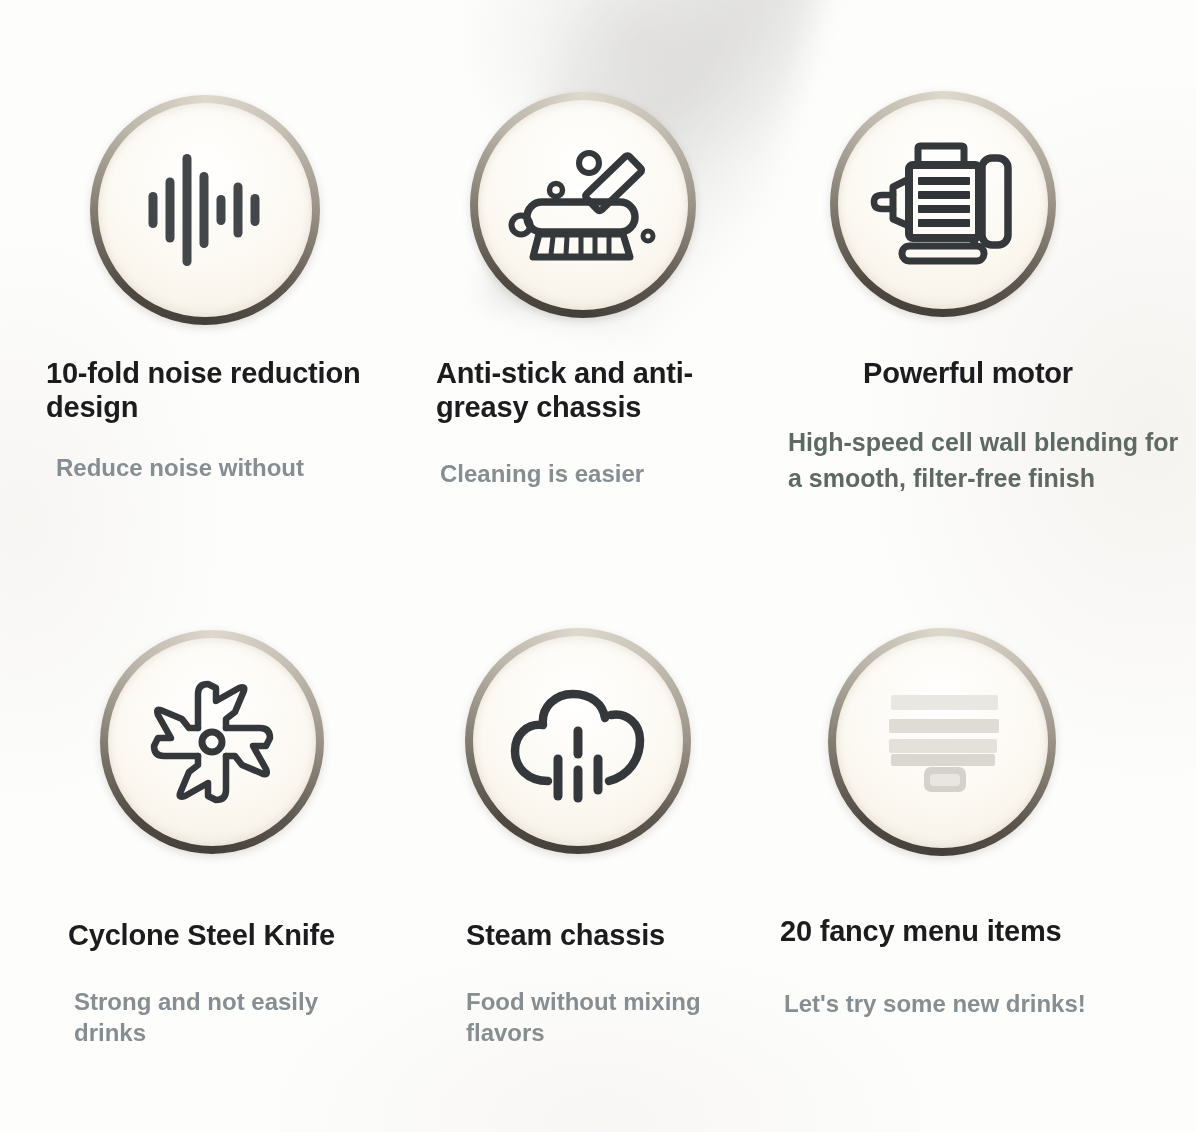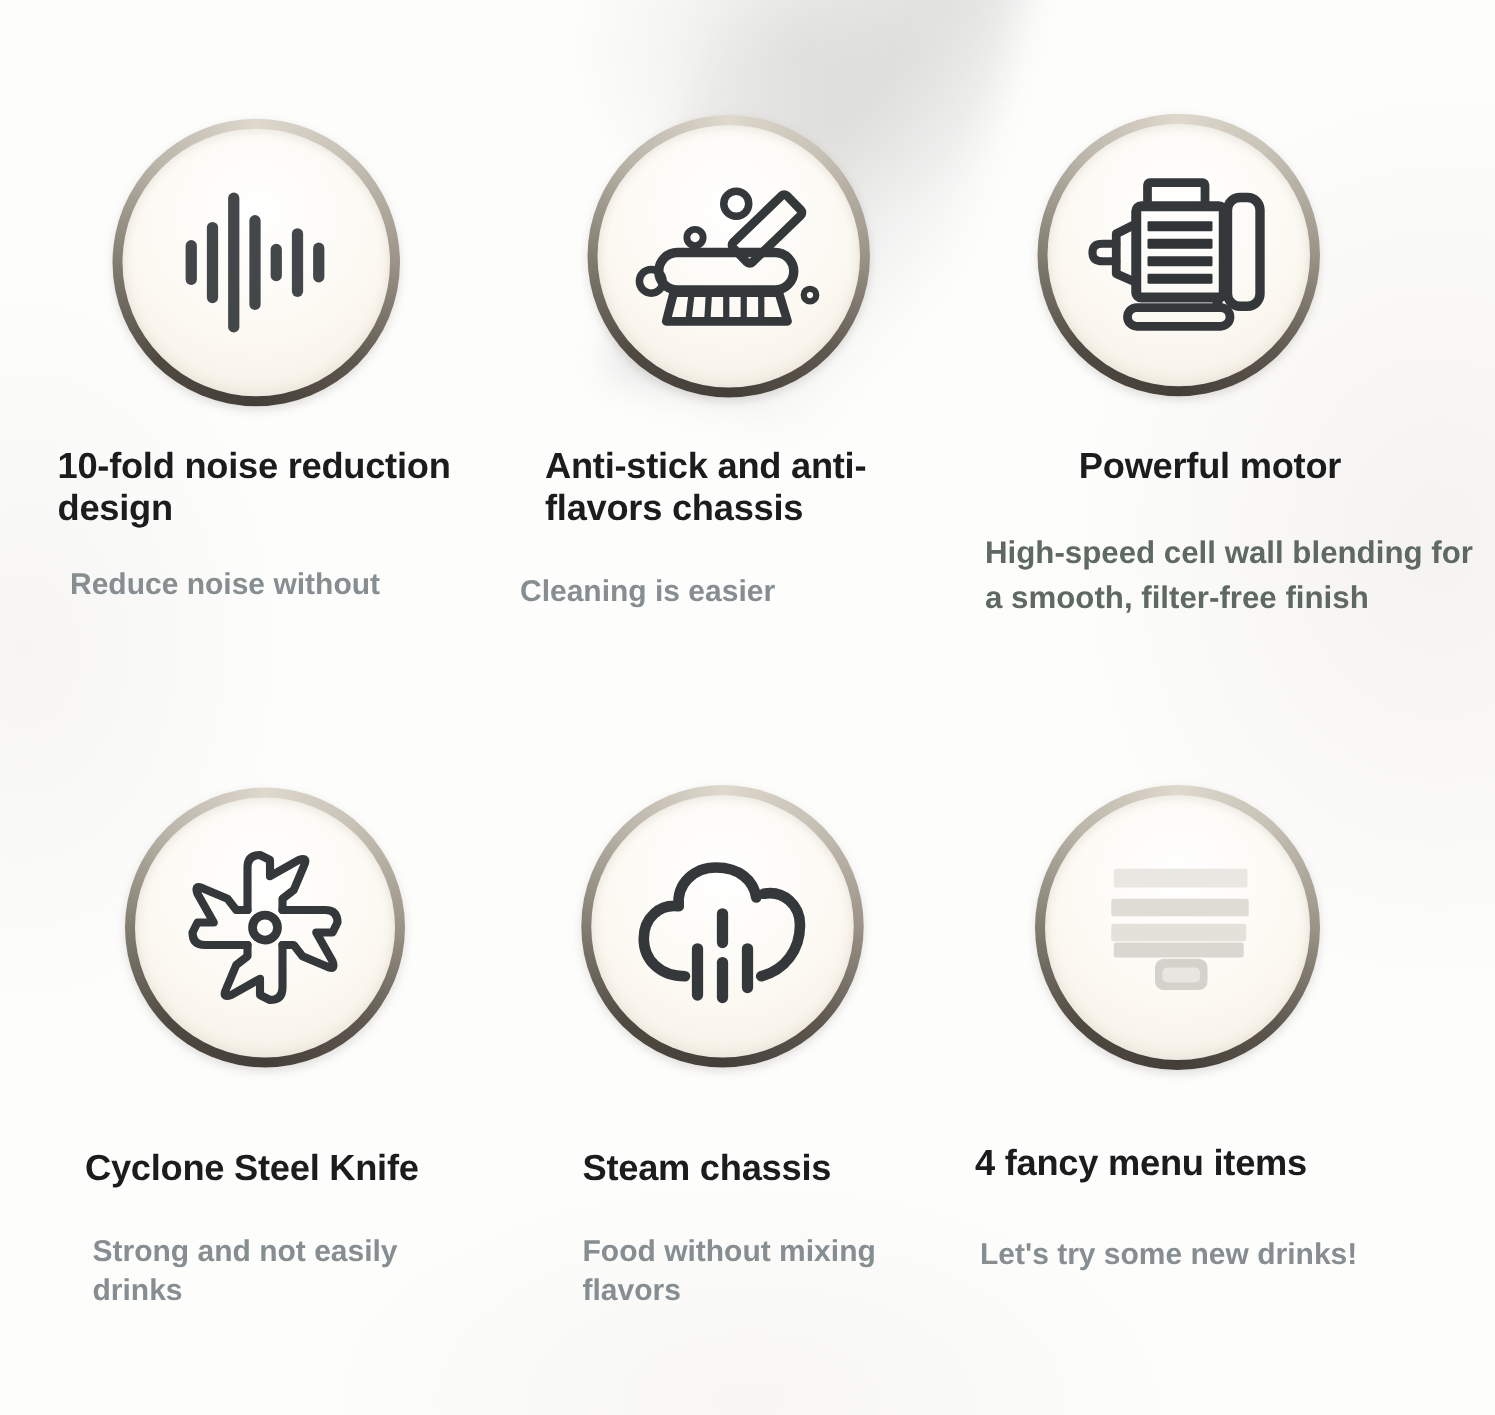--- a/index.html
+++ b/index.html
@@ -95,22 +95,22 @@
           <path d="M 101 107 L 101 124"></path>
         </g>
         <circle class="stroke" cx="81" cy="33" r="10" stroke-width="6"></circle>
         <circle class="stroke" cx="48" cy="60" r="6.5" stroke-width="5.5"></circle>
         <circle class="stroke" cx="13" cy="95" r="9.5" stroke-width="6"></circle>
         <circle class="stroke" cx="140" cy="106" r="5" stroke-width="5"></circle>
       </svg>
     </div>
   </div>
   <div class="title" style="left:436px;top:356px;width:330px">Anti-stick and anti-
-flavors chassis</div>
-  <div class="subtitle" style="left:416px;top:458px;width:320px">Cleaning is easier</div>
+greasy chassis</div>
+  <div class="subtitle" style="left:440px;top:458px;width:320px">Cleaning is easier</div>
 
   <div class="badge" style="left:830px;top:91px;width:226px;height:226px">
     <div class="badge-inner">
       <svg width="150" height="150" viewBox="0 0 150 150">
         <rect class="stroke" x="50" y="17" width="46" height="19" rx="2" stroke-width="7"></rect>
         <rect class="stroke" x="114" y="29" width="26" height="87" rx="10" stroke-width="7.5"></rect>
         <rect class="stroke" x="41" y="36" width="70" height="73" rx="4" stroke-width="8"></rect>
         <g fill="#303436">
           <rect x="50" y="48" width="52" height="8" rx="1"></rect>
           <rect x="50" y="62" width="52" height="8" rx="1"></rect>
@@ -170,15 +170,15 @@
       <svg width="150" height="150" viewBox="0 0 150 150">
         <rect x="24" y="28" width="107" height="15" rx="2" fill="#e9e7e2"></rect>
         <rect x="22" y="52" width="110" height="14" rx="2" fill="#dedcd5"></rect>
         <rect x="22" y="72" width="108" height="14" rx="2" fill="#e3e1da"></rect>
         <rect x="24" y="87" width="104" height="12" rx="2" fill="#d9d7d0"></rect>
         <rect x="57" y="100" width="42" height="25" rx="7" fill="#d4d2cb"></rect>
         <rect x="63" y="107" width="30" height="12" rx="4" fill="#e8e6e1"></rect>
       </svg>
     </div>
   </div>
-  <div class="title" style="left:780px;top:914px;width:380px">4 fancy menu items</div>
+  <div class="title" style="left:780px;top:914px;width:380px">20 fancy menu items</div>
   <div class="subtitle" style="left:784px;top:988px;width:400px">Let's try some new drinks!</div>
 </div>
 
 </body></html>

